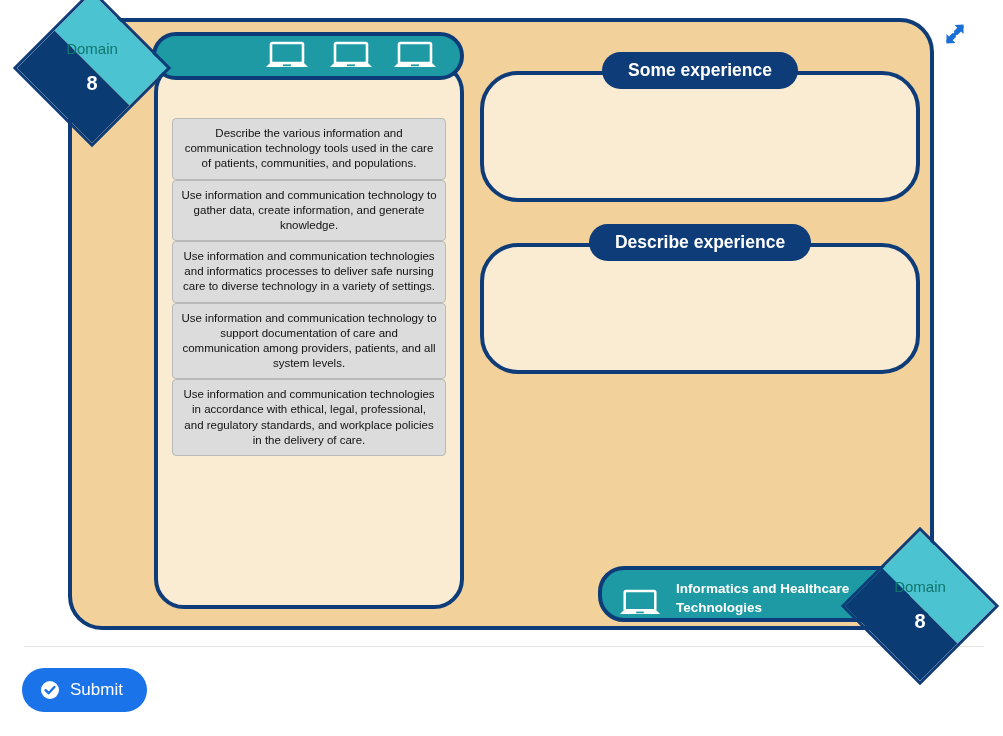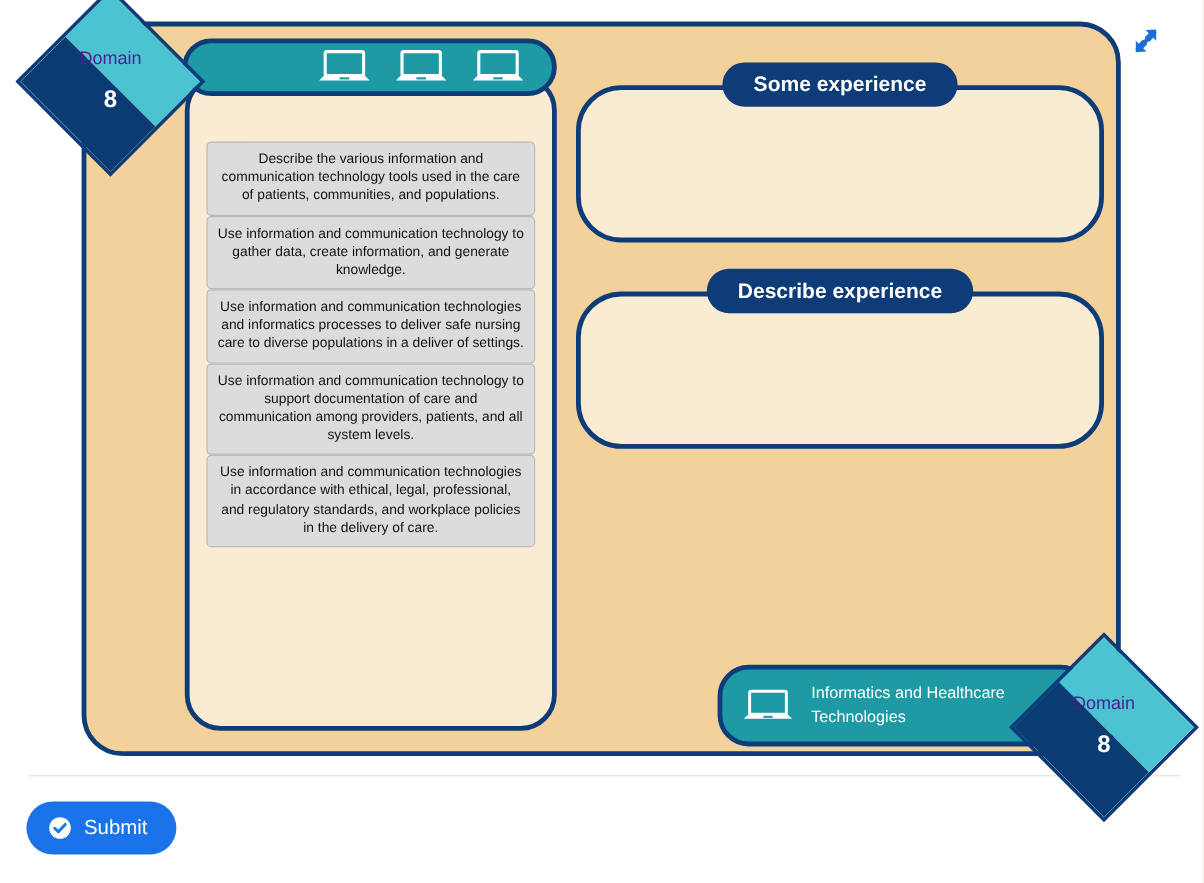--- a/index.html
+++ b/index.html
@@ -90,21 +90,21 @@
     border:3px solid #0E3C79;
     box-sizing:border-box;
     overflow:hidden;
   }
   .diamond-top-half{position:absolute;left:0;top:0;width:100%;height:50%;background:#4CC3D0;}
   .diamond-bot-half{position:absolute;left:0;top:50%;width:100%;height:50%;background:#0A3B73;}
   .diamond-label{
     position:absolute;left:0;width:100%;
     text-align:center;
     font-size:15px;
-    color:#4c1d95;
+    color:#0f766e;
     top:28px;
   }
   .diamond-number{
     position:absolute;left:0;width:100%;
     text-align:center;
     font-size:20px;font-weight:bold;
     color:#ffffff;
     top:60px;
   }
 
@@ -139,29 +139,30 @@
     border-radius:38px;
     box-sizing:border-box;
     z-index:1;
     position:relative;
   }
 
   
   #domain-label-bar{
     position:absolute;
     left:530px; bottom:8px;
-    width:312px; height:68px;
+    width:312px; height:56px;
     background:#1D9AA4;
     border:4px solid #0E3C79;
     border-radius:26px;
     box-sizing:border-box;
-    display:flex; align-items:center;
+    display:flex; align-items:flex-end;
     gap:14px;
     padding-left:16px; padding-right:44px;
     z-index:6;
+    font-weight:bold;
   }
   #domain-label-bar .laptop{width:44px;height:29px;flex:0 0 auto;}
   #domain-label-text{
     color:#ffffff;
     font-size:13.5px;
     line-height:1.45;
   }
 
   
   #divider{
@@ -216,21 +217,21 @@
         <rect x="10.5" y="5" width="25" height="14" fill="#1D9AA4"></rect>
         <path d="M2 26 H44 L40 22 H6 Z" fill="#ffffff"></path>
         <rect x="19" y="23.4" width="8" height="1.8" fill="#1D9AA4"></rect>
       </svg>
     </span>
   </div>
 
   <div id="items-panel">
     <div class="item-card">Describe the various information and communication technology tools used in the care of patients, communities, and populations.</div>
     <div class="item-card">Use information and communication technology to gather data, create information, and generate knowledge.</div>
-    <div class="item-card">Use information and communication technologies and informatics processes to deliver safe nursing care to diverse populations in a deliver of settings.</div>
+    <div class="item-card">Use information and communication technologies and informatics processes to deliver safe nursing care to diverse technology in a variety of settings.</div>
     <div class="item-card">Use information and communication technology to support documentation of care and communication among providers, patients, and all system levels.</div>
     <div class="item-card">Use information and communication technologies in accordance with ethical, legal, professional, and regulatory standards, and workplace policies in the delivery of care.</div>
   </div>
 
   <div id="zones">
 
 
     <div class="zone">
       <div class="zone-pill">Some experience</div>
       <div class="zone-box"></div>

